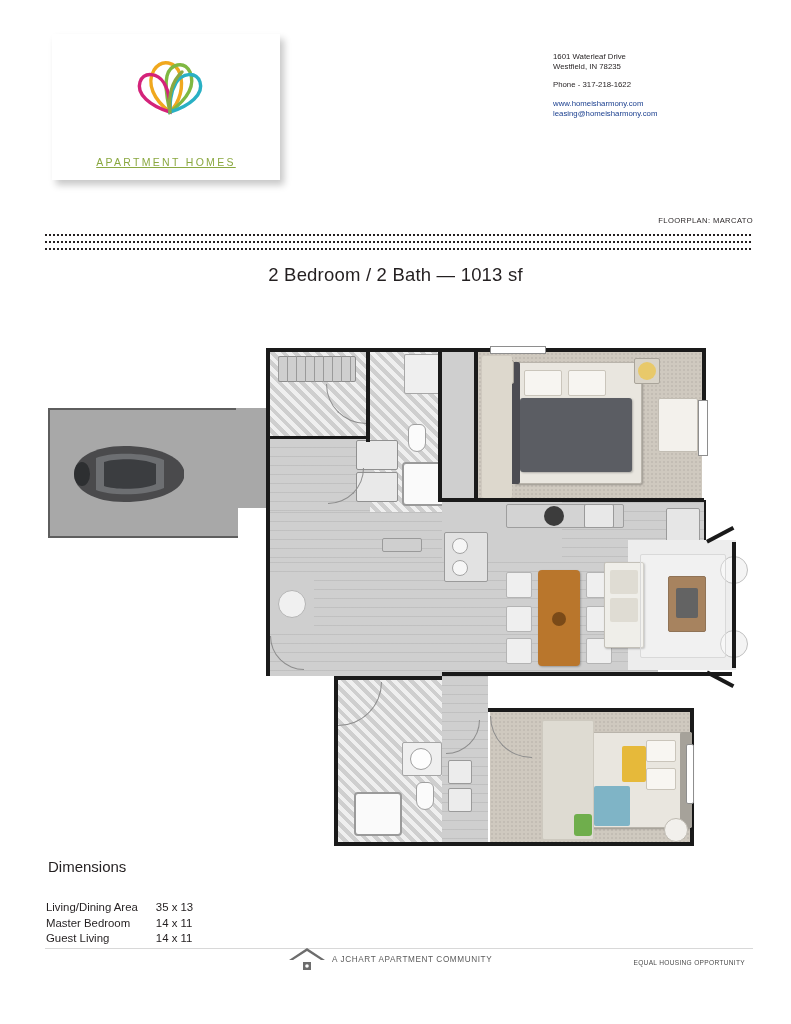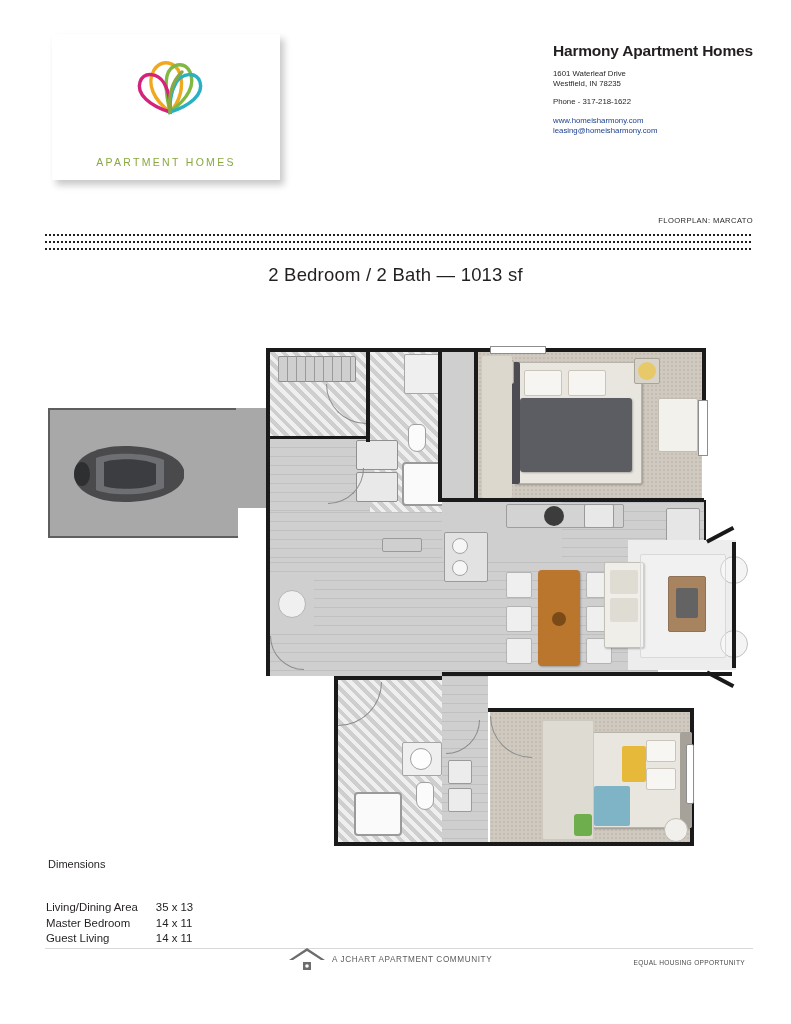--- a/index.html
+++ b/index.html
@@ -49,20 +49,21 @@
   .logo-sub {
     position: absolute;
     left: 18px;
     top: 122px;
     width: 192px;
     text-align: center;
     font-family: "Liberation Sans", sans-serif;
     font-size: 10.5px;
     letter-spacing: 2.3px;
     color: #8aa840;
+    text-decoration: underline;
   }
 
   .contact {
     position: absolute;
     left: 553px;
     top: 42px;
     width: 200px;
   }
   .contact-title {
     font-size: 15.5px;
@@ -110,21 +111,21 @@
     font-size: 18.5px;
     color: #231f20;
     letter-spacing: 0.2px;
   }
 
   
   .dims-title {
     position: absolute;
     left: 48px;
     top: 858px;
-    font-size: 11px;
+    font-size: 15px;
     color: #231f20;
   }
   .dims-table {
     position: absolute;
     left: 46px;
     top: 900px;
     font-size: 11.4px;
     color: #231f20;
     border-collapse: collapse;
   }
@@ -218,21 +219,20 @@
         <path d="M46 64 C26 58 12 46 16 34 C20 23 34 25 40 35 C46 45 46 56 46 64Z" stroke="#d4237a"></path>
         <path d="M46 64 C66 58 80 46 76 34 C72 23 58 25 52 35 C46 45 46 56 46 64Z" stroke="#29b0c4"></path>
         <path d="M46 64 C44 48 48 33 58 24" stroke="#8aa840"></path>
       </g>
     </svg>
   </div>
   <div class="logo-sub">APARTMENT HOMES</div>
 </div>
 
 <div class="contact">
-  <div class="contact-title">Harmony Apartment Homes</div>
   <div style="height:10px"></div>
   <div class="contact-line">1601 Waterleaf Drive</div>
   <div class="contact-line">Westfield, IN 78235</div>
   <div class="contact-gap"></div>
   <div class="contact-line">Phone - 317-218-1622</div>
   <div class="contact-gap"></div>
   <div class="contact-web">www.homeisharmony.com</div>
   <div class="contact-web">leasing@homeisharmony.com</div>
 </div>
 

